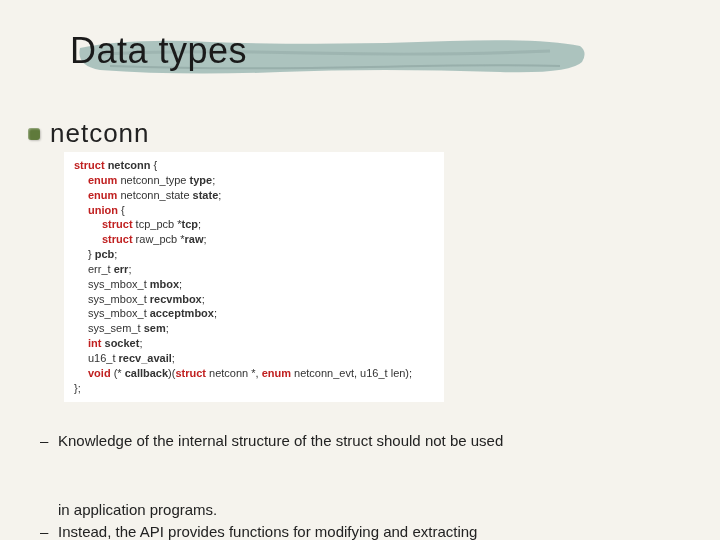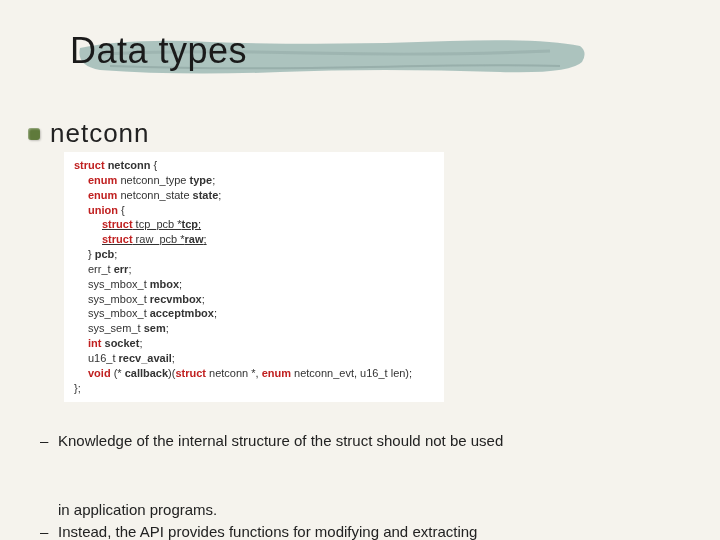--- a/index.html
+++ b/index.html
@@ -69,21 +69,21 @@
     font-size: 11px;
     line-height: 1.35;
     color: #333;
     width: 380px;
   }
   .code-block .line { white-space: pre; }
   .kw { color: #c02020; font-weight: bold; }
   .nm { color: #333; }
   .bnm { color: #333; font-weight: bold; }
   .i1 { padding-left: 14px; }
-  .i2 { padding-left: 28px; text-decoration: underline; }
+  .i2 { padding-left: 28px; }
   .notes {
     position: absolute;
     top: 430px;
     left: 40px;
     width: 640px;
     font-family: "Century Gothic", "Trebuchet MS", sans-serif;
     font-size: 15px;
     color: #222;
     line-height: 1.5;
   }

